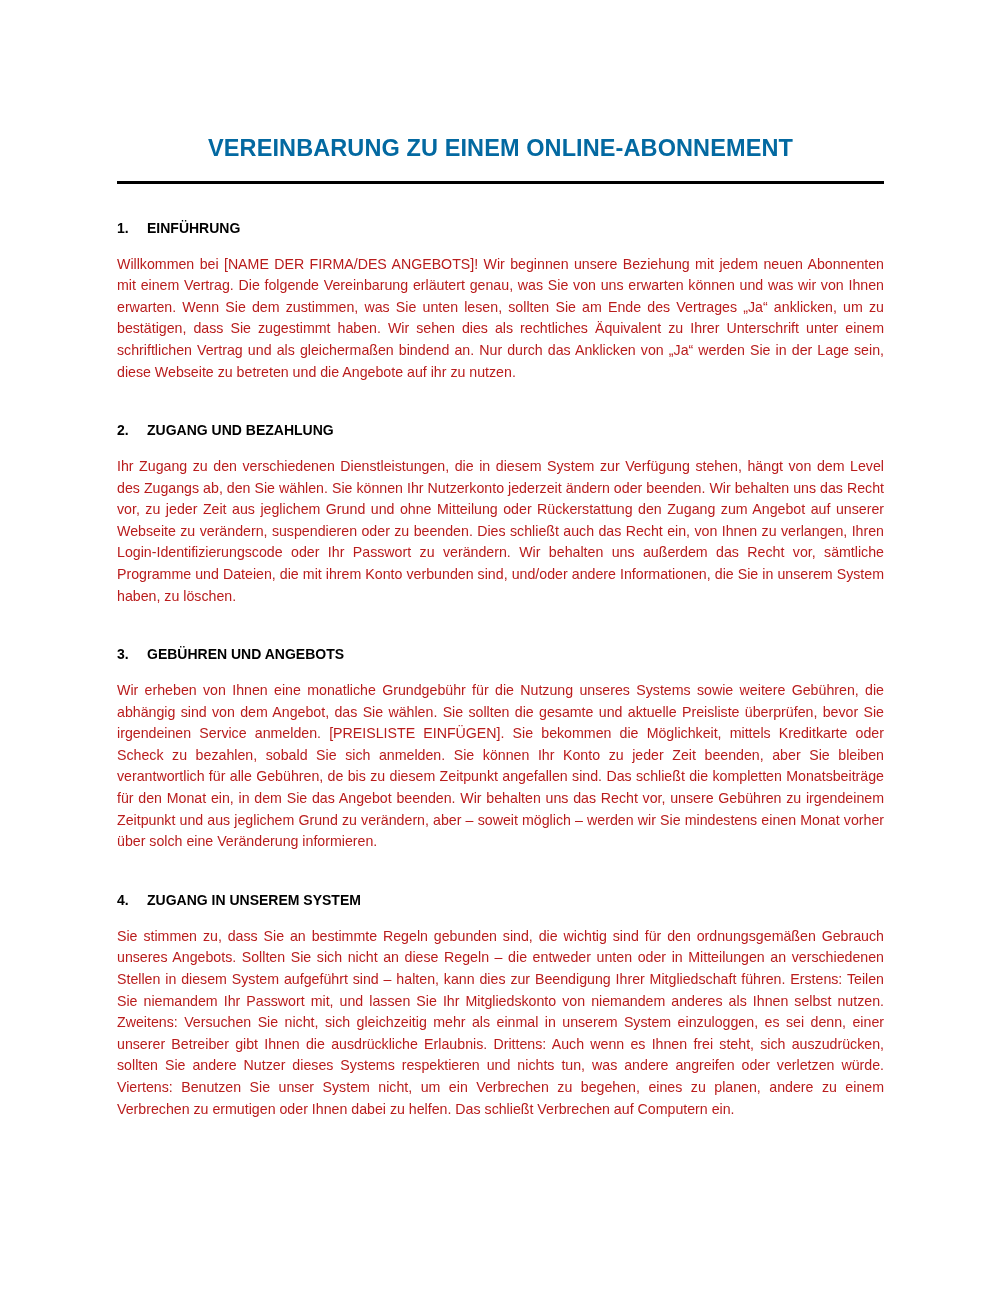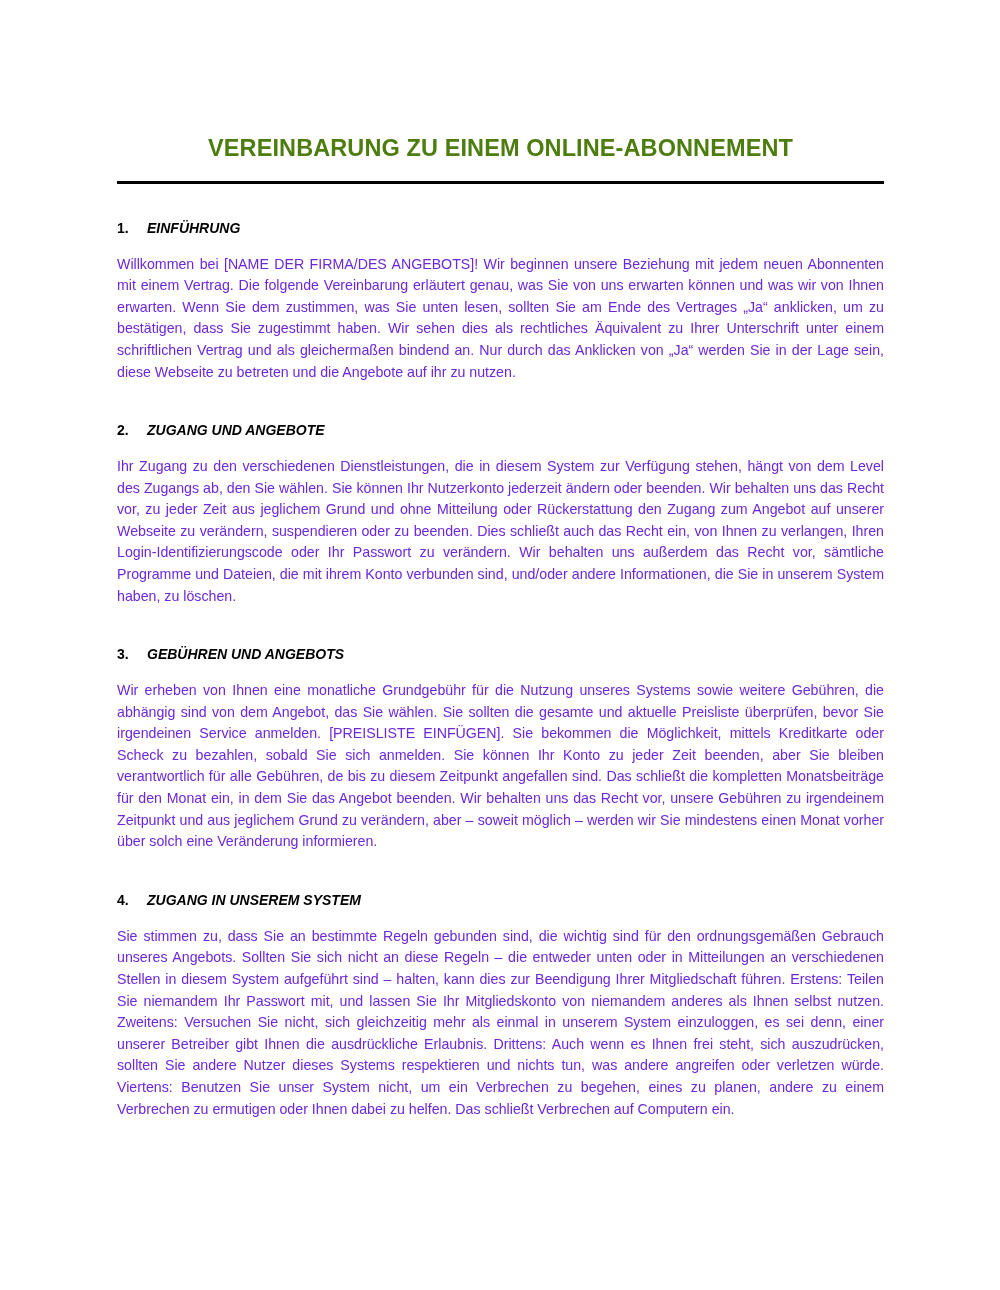--- a/index.html
+++ b/index.html
@@ -32,21 +32,21 @@
   }
 
   .doc-title {
     font-size: 23.5px;
     font-weight: bold;
     text-align: center;
     letter-spacing: 0.1px;
     line-height: 1.18;
     margin: 0;
     padding: 0 2px;
-    color: #4d7c0f;
+    color: #0369a1;
   }
 
   .title-rule {
     height: 3px;
     background: #000000;
     margin-top: 18px;
     margin-bottom: 0;
     width: 100%;
   }
 
@@ -66,31 +66,30 @@
   }
 
   .section-heading .num {
     display: inline-block;
     width: 30px;
     flex: 0 0 30px;
   }
 
   .section-heading .heading-text {
     flex: 1 1 auto;
-    font-style: italic;
   }
 
   .body-text {
     font-size: 14.2px;
     line-height: 21.6px;
     text-align: justify;
     text-justify: inter-word;
     margin: 0;
     padding: 0;
-    color: #6d28d9;
+    color: #b91c1c;
     hyphens: none;
   }
 
   
   .gap-title-to-s1   { height: 35px; }
   .gap-heading-body  { height: 16px; }
   .gap-body-heading  { height: 38px; }
 </style>
 </head>
 <body>
@@ -111,21 +110,21 @@
       </div>
       <div class="gap-heading-body"></div>
       <p class="body-text">Willkommen bei [NAME DER FIRMA/DES ANGEBOTS]! Wir beginnen unsere Beziehung mit jedem neuen Abonnenten mit einem Vertrag. Die folgende Vereinbarung erläutert genau, was Sie von uns erwarten können und was wir von Ihnen erwarten. Wenn Sie dem zustimmen, was Sie unten lesen, sollten Sie am Ende des Vertrages „Ja“ anklicken, um zu bestätigen, dass Sie zugestimmt haben. Wir sehen dies als rechtliches Äquivalent zu Ihrer Unterschrift unter einem schriftlichen Vertrag und als gleichermaßen bindend an. Nur durch das Anklicken von „Ja“ werden Sie in der Lage sein, diese Webseite zu betreten und die Angebote auf ihr zu nutzen.</p>
     </div>
 
     <div class="gap-body-heading"></div>
 
     <div class="section">
       <div class="section-heading">
         <span class="num">2.</span>
-        <span class="heading-text">ZUGANG UND ANGEBOTE</span>
+        <span class="heading-text">ZUGANG UND BEZAHLUNG</span>
       </div>
       <div class="gap-heading-body"></div>
       <p class="body-text">Ihr Zugang zu den verschiedenen Dienstleistungen, die in diesem System zur Verfügung stehen, hängt von dem Level des Zugangs ab, den Sie wählen. Sie können Ihr Nutzerkonto jederzeit ändern oder beenden. Wir behalten uns das Recht vor, zu jeder Zeit aus jeglichem Grund und ohne Mitteilung oder Rückerstattung den Zugang zum Angebot auf unserer Webseite zu verändern, suspendieren oder zu beenden. Dies schließt auch das Recht ein, von Ihnen zu verlangen, Ihren Login-Identifizierungscode oder Ihr Passwort zu verändern. Wir behalten uns außerdem das Recht vor, sämtliche Programme und Dateien, die mit ihrem Konto verbunden sind, und/oder andere Informationen, die Sie in unserem System haben, zu löschen.</p>
     </div>
 
     <div class="gap-body-heading"></div>
 
     <div class="section">
       <div class="section-heading">
         <span class="num">3.</span>

